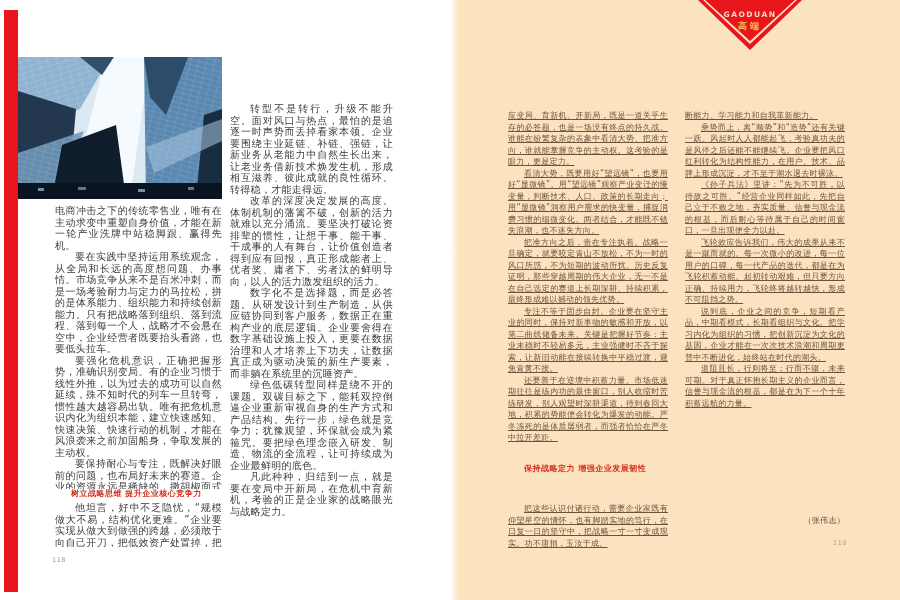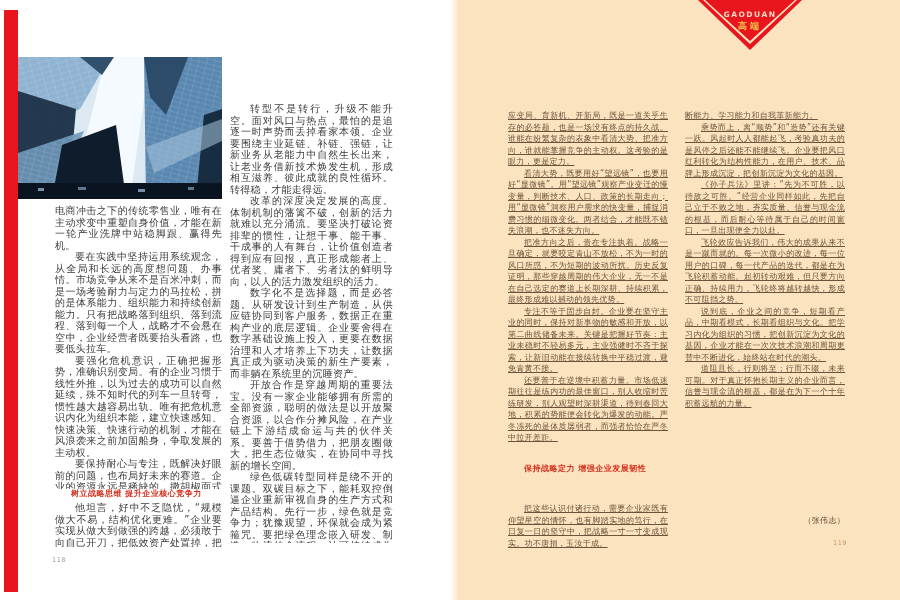--- a/index.html
+++ b/index.html
@@ -115,21 +115,20 @@
   <div class="heading-red heading-l">树立战略思维 提升企业核心竞争力</div>
 
   <div class="col lt col-l1b">
     <p>他坦言，好中不乏隐忧，“规模做大不易，结构优化更难。”企业要实现从做大到做强的跨越，必须敢于向自己开刀，把低效资产处置掉，把优势资源投向代表未来的方向。</p>
   </div>
 
   <div class="col lt col-l2">
     <p>转型不是转行，升级不能升空。面对风口与热点，最怕的是追逐一时声势而丢掉看家本领。企业要围绕主业延链、补链、强链，让新业务从老能力中自然生长出来，让老业务借新技术焕发生机，形成相互滋养、彼此成就的良性循环。转得稳，才能走得远。</p>
     <p>改革的深度决定发展的高度。体制机制的藩篱不破，创新的活力就难以充分涌流。要坚决打破论资排辈的惯性，让想干事、能干事、干成事的人有舞台，让价值创造者得到应有回报，真正形成能者上、优者奖、庸者下、劣者汰的鲜明导向，以人的活力激发组织的活力。</p>
     <p>数字化不是选择题，而是必答题。从研发设计到生产制造，从供应链协同到客户服务，数据正在重构产业的底层逻辑。企业要舍得在数字基础设施上投入，更要在数据治理和人才培养上下功夫，让数据真正成为驱动决策的新生产要素，而非躺在系统里的沉睡资产。</p>
-    <p>开放合作是穿越周期的重要法宝。没有一家企业能够拥有所需的全部资源，聪明的做法是以开放聚合资源，以合作分摊风险，在产业链上下游结成命运与共的伙伴关系。要善于借势借力，把朋友圈做大，把生态位做实，在协同中寻找新的增长空间。</p>
     <p>绿色低碳转型同样是绕不开的课题。双碳目标之下，能耗双控倒逼企业重新审视自身的生产方式和产品结构。先行一步，绿色就是竞争力；犹豫观望，环保就会成为紧箍咒。要把绿色理念嵌入研发、制造、物流的全流程，让可持续成为企业最鲜明的底色。</p>
     <p>凡此种种，归结到一点，就是要在变局中开新局，在危机中育新机，考验的正是企业家的战略眼光与战略定力。</p>
   </div>
 
   <div class="page-num pn-left">118</div>
 
   <div class="right-page">
 
     <div class="pennant">
       <div class="pn-outer"></div>
@@ -149,21 +148,21 @@
     </div>
 
     <div class="heading-red heading-r">保持战略定力 增强企业发展韧性</div>
 
     <div class="col rt col-r1b">
       <p>把这些认识付诸行动，需要企业家既有仰望星空的情怀，也有脚踏实地的笃行，在日复一日的坚守中，把战略一寸一寸变成现实。功不唐捐，玉汝于成。</p>
     </div>
 
     <div class="col rt col-r2">
       <p class="flush">断能力、学习能力和自我革新能力。</p>
-      <p>乘势而上，离“顺势”和“造势”还有关键一跃。风起时人人都能起飞，考验真功夫的是风停之后还能不能继续飞。企业要把风口红利转化为结构性能力，在用户、技术、品牌上形成沉淀，把创新沉淀为文化的基因。</p>
+      <p>乘势而上，离“顺势”和“造势”还有关键一跃。风起时人人都能起飞，考验真功夫的是风停之后还能不能继续飞。企业要把风口红利转化为结构性能力，在用户、技术、品牌上形成沉淀，才不至于潮水退去时裸泳。</p>
       <p>《孙子兵法》里讲：“先为不可胜，以待敌之可胜。”经营企业同样如此，先把自己立于不败之地，夯实质量、信誉与现金流的根基，而后耐心等待属于自己的时间窗口，一旦出现便全力以赴。</p>
       <p>飞轮效应告诉我们，伟大的成果从来不是一蹴而就的。每一次微小的改进，每一位用户的口碑，每一代产品的迭代，都是在为飞轮积蓄动能。起初转动艰难，但只要方向正确、持续用力，飞轮终将越转越快，形成不可阻挡之势。</p>
       <p>说到底，企业之间的竞争，短期看产品，中期看模式，长期看组织与文化。把学习内化为组织的习惯，把创新沉淀为文化的基因，企业才能在一次次技术浪潮和周期更替中不断进化，始终站在时代的潮头。</p>
       <p>道阻且长，行则将至；行而不辍，未来可期。对于真正怀抱长期主义的企业而言，信誉与现金流的根基，都是在为下一个十年积蓄远航的力量。</p>
     </div>
 
     <div class="attribution">（张伟志）</div>
 
     <div class="page-num pn-right">119</div>
   </div>

